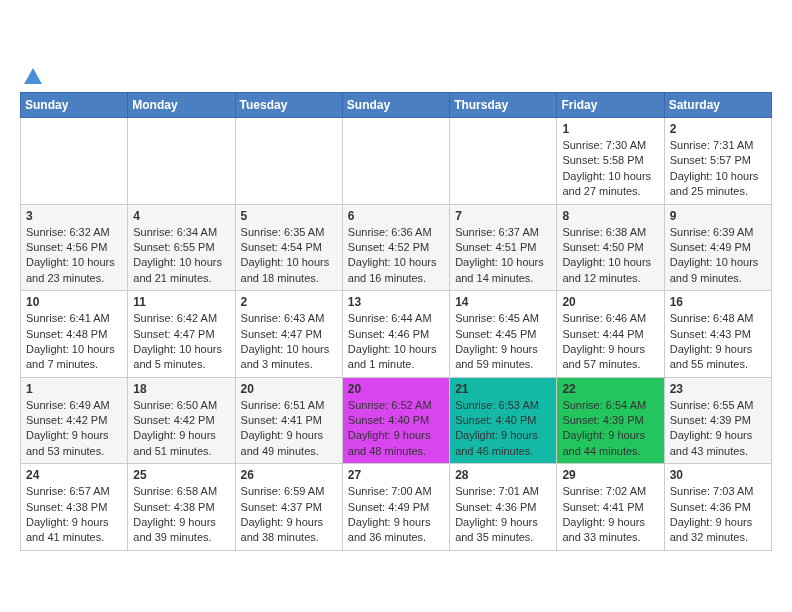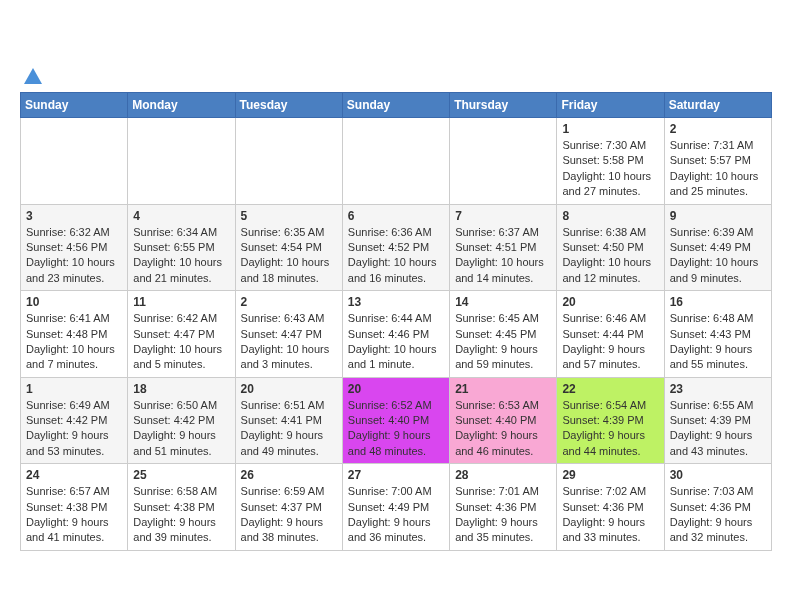--- a/index.html
+++ b/index.html
@@ -261,28 +261,28 @@
 Daylight: 9 hours
 and 49 minutes.</div>
           </td>
           <td style="background: #d946ef;">
             <span class="day-number">20</span>
             <div class="day-info" style="white-space: pre-line;">Sunrise: 6:52 AM
 Sunset: 4:40 PM
 Daylight: 9 hours
 and 48 minutes.</div>
           </td>
-          <td style="background: #f9a8d4;">
+          <td style="background: #14b8a6;">
             <span class="day-number">21</span>
             <div class="day-info" style="white-space: pre-line;">Sunrise: 6:53 AM
 Sunset: 4:40 PM
 Daylight: 9 hours
 and 46 minutes.</div>
           </td>
-          <td style="background: #bef264;">
+          <td style="background: #22c55e;">
             <span class="day-number">22</span>
             <div class="day-info" style="white-space: pre-line;">Sunrise: 6:54 AM
 Sunset: 4:39 PM
 Daylight: 9 hours
 and 44 minutes.</div>
           </td>
           <td style="background: rgb(245, 245, 245);">
             <span class="day-number">23</span>
             <div class="day-info" style="white-space: pre-line;">Sunrise: 6:55 AM
 Sunset: 4:39 PM
@@ -322,21 +322,21 @@
           <td>
             <span class="day-number">28</span>
             <div class="day-info" style="white-space: pre-line;">Sunrise: 7:01 AM
 Sunset: 4:36 PM
 Daylight: 9 hours
 and 35 minutes.</div>
           </td>
           <td>
             <span class="day-number">29</span>
             <div class="day-info" style="white-space: pre-line;">Sunrise: 7:02 AM
-Sunset: 4:36 PM
+Sunset: 4:41 PM
 Daylight: 9 hours
 and 33 minutes.</div>
           </td>
           <td>
             <span class="day-number">30</span>
             <div class="day-info" style="white-space: pre-line;">Sunrise: 7:03 AM
 Sunset: 4:36 PM
 Daylight: 9 hours
 and 32 minutes.</div>
           </td>

